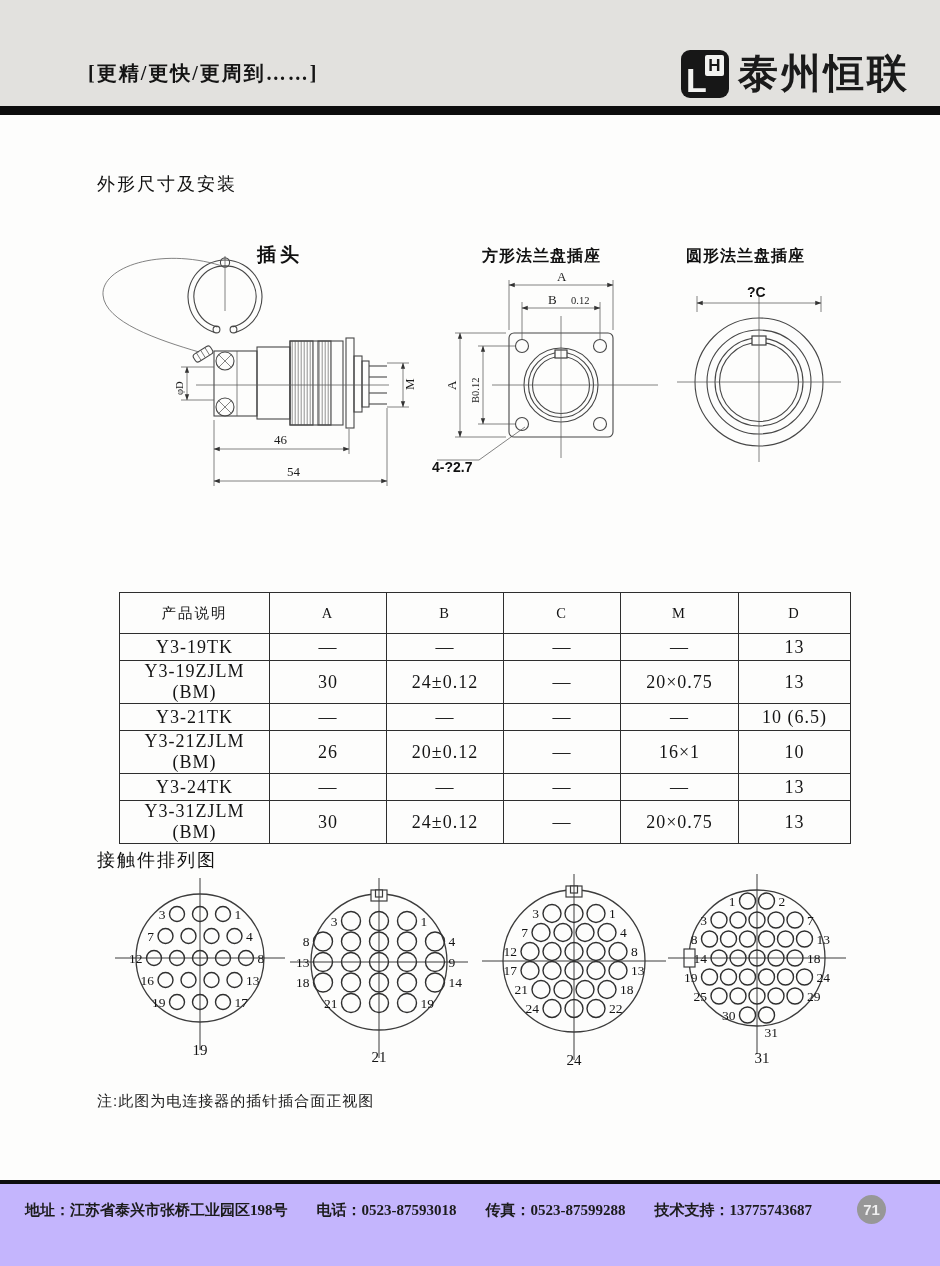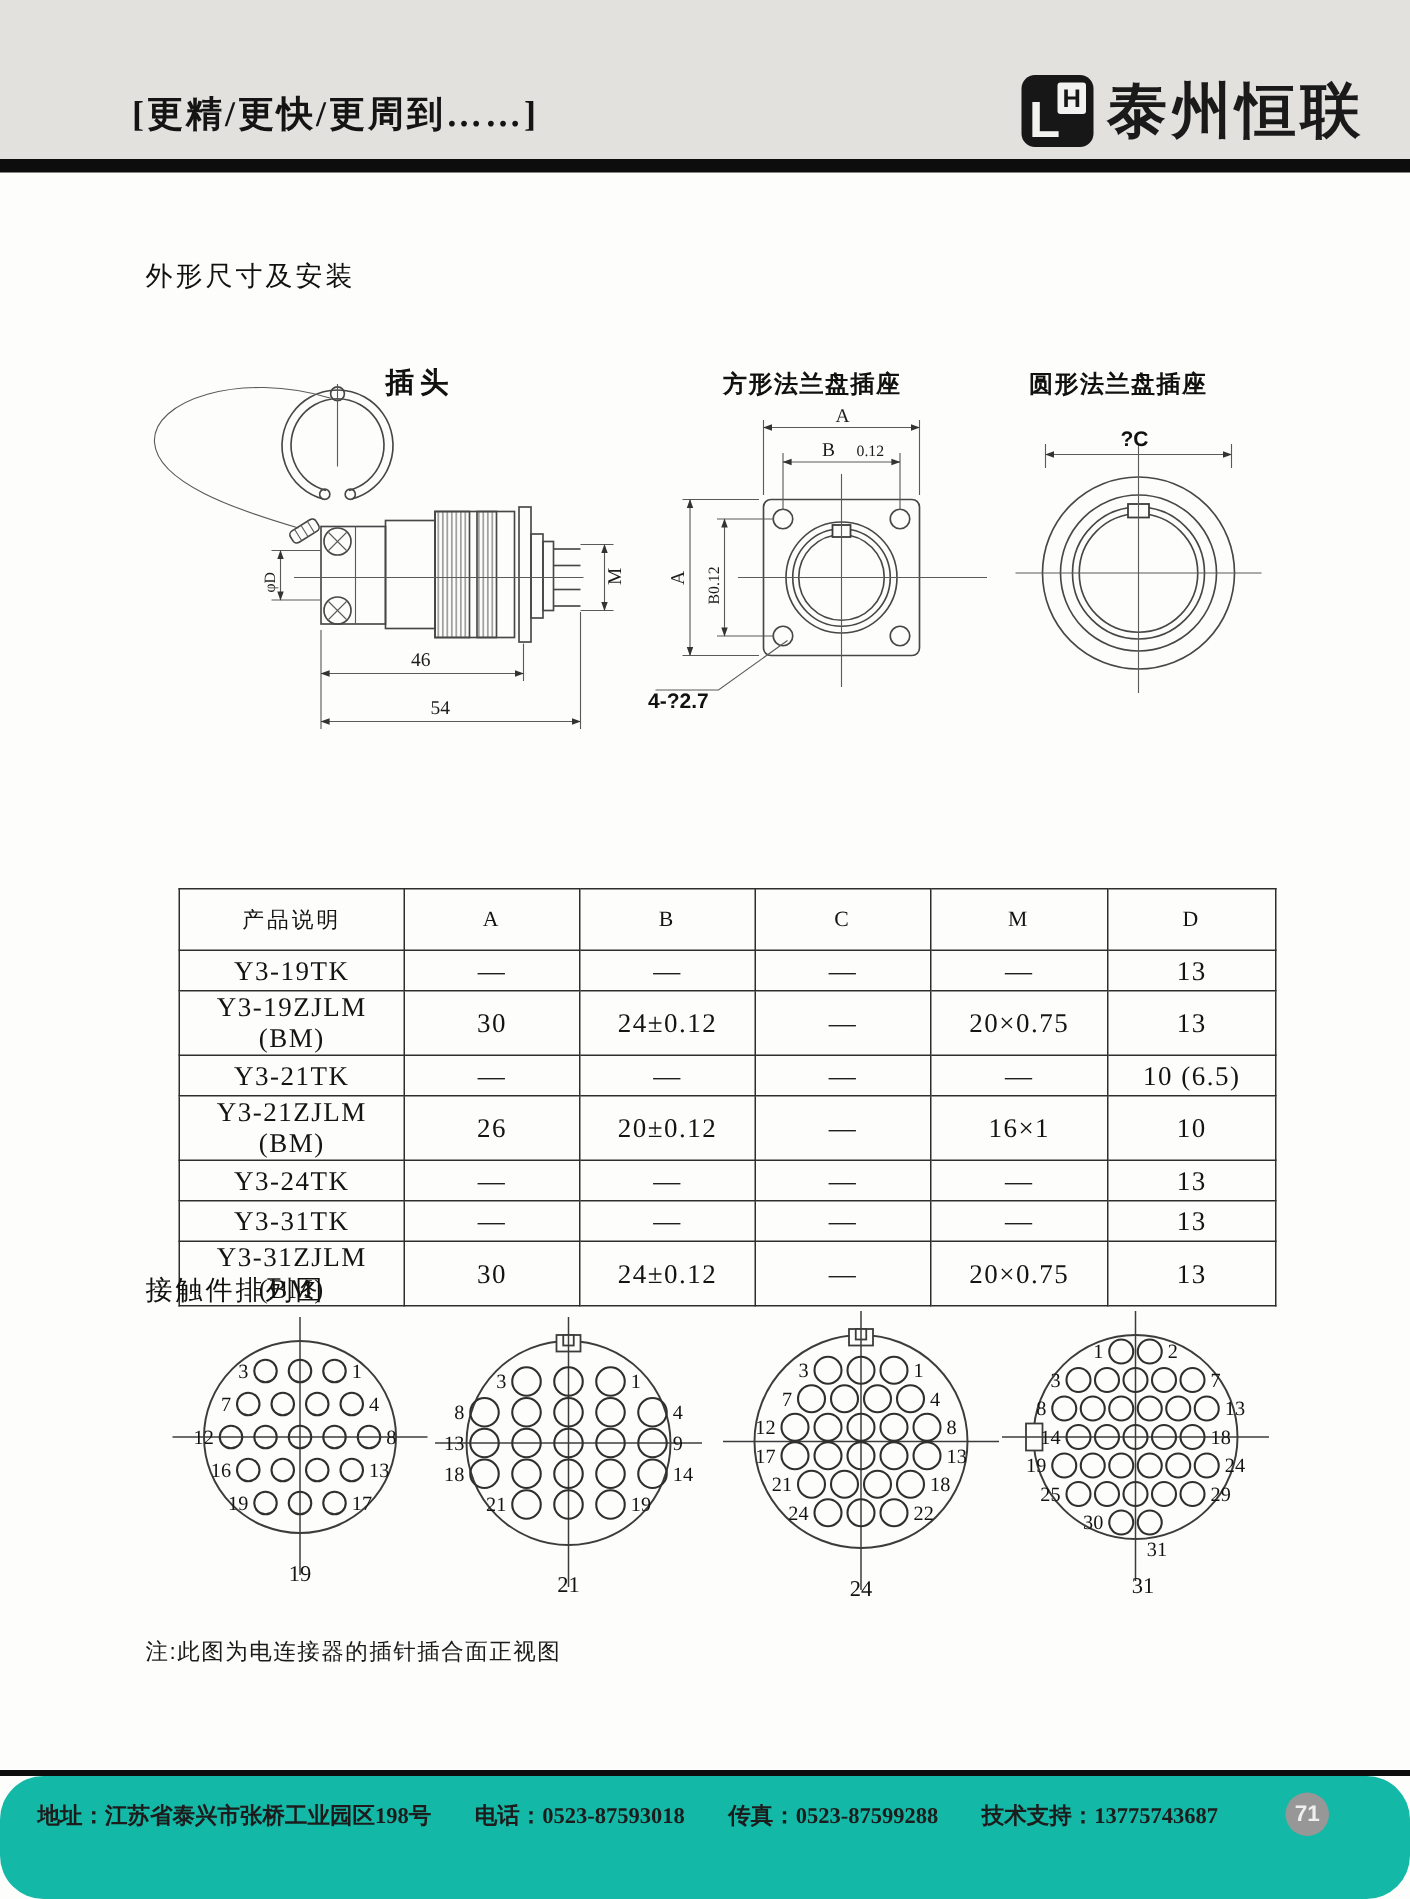--- a/index.html
+++ b/index.html
@@ -1,21 +1,21 @@
 <!DOCTYPE html>
 <html><head>
 <meta charset="utf-8">
 <style>
   html,body{margin:0;padding:0;background:#888;}
   .page{position:relative;width:940px;height:1266px;margin:0 auto;background:#fdfdfc;
         font-family:"Liberation Sans",sans-serif;color:#161616;overflow:hidden;}
   
   .header{position:absolute;top:0;left:0;right:0;height:106px;background:#e2e1de;}
   .slogan{position:absolute;left:88px;top:60px;font-family:"Liberation Serif",serif;
-          font-size:24px;font-weight:700;letter-spacing:2px;color:#141414;white-space:nowrap;}
+          font-size:20px;font-weight:700;letter-spacing:2px;color:#141414;white-space:nowrap;}
   .logo{position:absolute;left:681px;top:46px;display:flex;align-items:center;gap:9px;}
   .logo-mark{position:relative;width:48px;height:48px;background:#171717;border-radius:9px;}
   .logo-l{position:absolute;left:5px;bottom:1px;color:#f2f2f0;font-size:34px;font-weight:800;
           font-family:"Liberation Sans",sans-serif;line-height:1;}
   .logo-hbox{position:absolute;right:5px;top:5px;width:19px;height:21px;background:#f2f2f0;
              border-radius:2px;display:flex;align-items:center;justify-content:center;}
   .logo-h{color:#171717;font-size:17px;font-weight:800;line-height:1;}
   .brand{font-size:40px;font-weight:800;letter-spacing:3px;color:#1a1a1a;}
   .topbar{position:absolute;top:106px;left:0;right:0;height:9px;background:#0d0d0d;}
   
@@ -48,21 +48,21 @@
   thead th{height:40px;font-size:14.5px;letter-spacing:2px;}
   tbody td{height:26px;}
   table{border:1.5px solid #2a2a2a;margin-left:12px;}
   
   .pin-cap{position:absolute;width:44px;text-align:center;font-family:"Liberation Serif",serif;
            font-size:15px;color:#141414;}
   .note{position:absolute;left:97px;top:1092px;font-family:Liberation Sans, sans-serif;
         font-size:15px;letter-spacing:1px;color:#1a1a1a;}
   
   .botbar{position:absolute;top:1180px;left:0;right:0;height:4px;background:#0d0d0d;}
-  .footer{position:absolute;top:1184px;left:0;right:0;bottom:0;background:#14b8a6;border-radius:29px;}
+  .footer{position:absolute;top:1184px;left:0;right:0;bottom:0;background:#c4b5fd;}
   .footer-row{position:absolute;left:25px;top:17px;display:flex;gap:29px;white-space:nowrap;
               font-size:15px;font-weight:700;color:#1c1c1c;}
   .f-val{font-family:"Liberation Serif",serif;font-weight:700;}
   .page-badge{position:absolute;left:857px;top:1195px;width:29px;height:29px;border-radius:50%;
               background:#979797;color:#efefef;font-size:15px;font-weight:700;
               display:flex;align-items:center;justify-content:center;}
 </style>
 </head>
 <body>
 
@@ -263,28 +263,20 @@
           <tr>
             <td>Y3-21ZJLM (BM)</td>
             <td>26</td>
             <td>20±0.12</td>
             <td>—</td>
             <td>16×1</td>
             <td>10</td>
           </tr>
           <tr>
             <td>Y3-24TK</td>
-            <td>—</td>
-            <td>—</td>
-            <td>—</td>
-            <td>—</td>
-            <td>13</td>
-          </tr>
-          <tr>
-            <td>Y3-31TK</td>
             <td>—</td>
             <td>—</td>
             <td>—</td>
             <td>—</td>
             <td>13</td>
           </tr>
           <tr>
             <td>Y3-31ZJLM (BM)</td>
             <td>30</td>
             <td>24±0.12</td>

